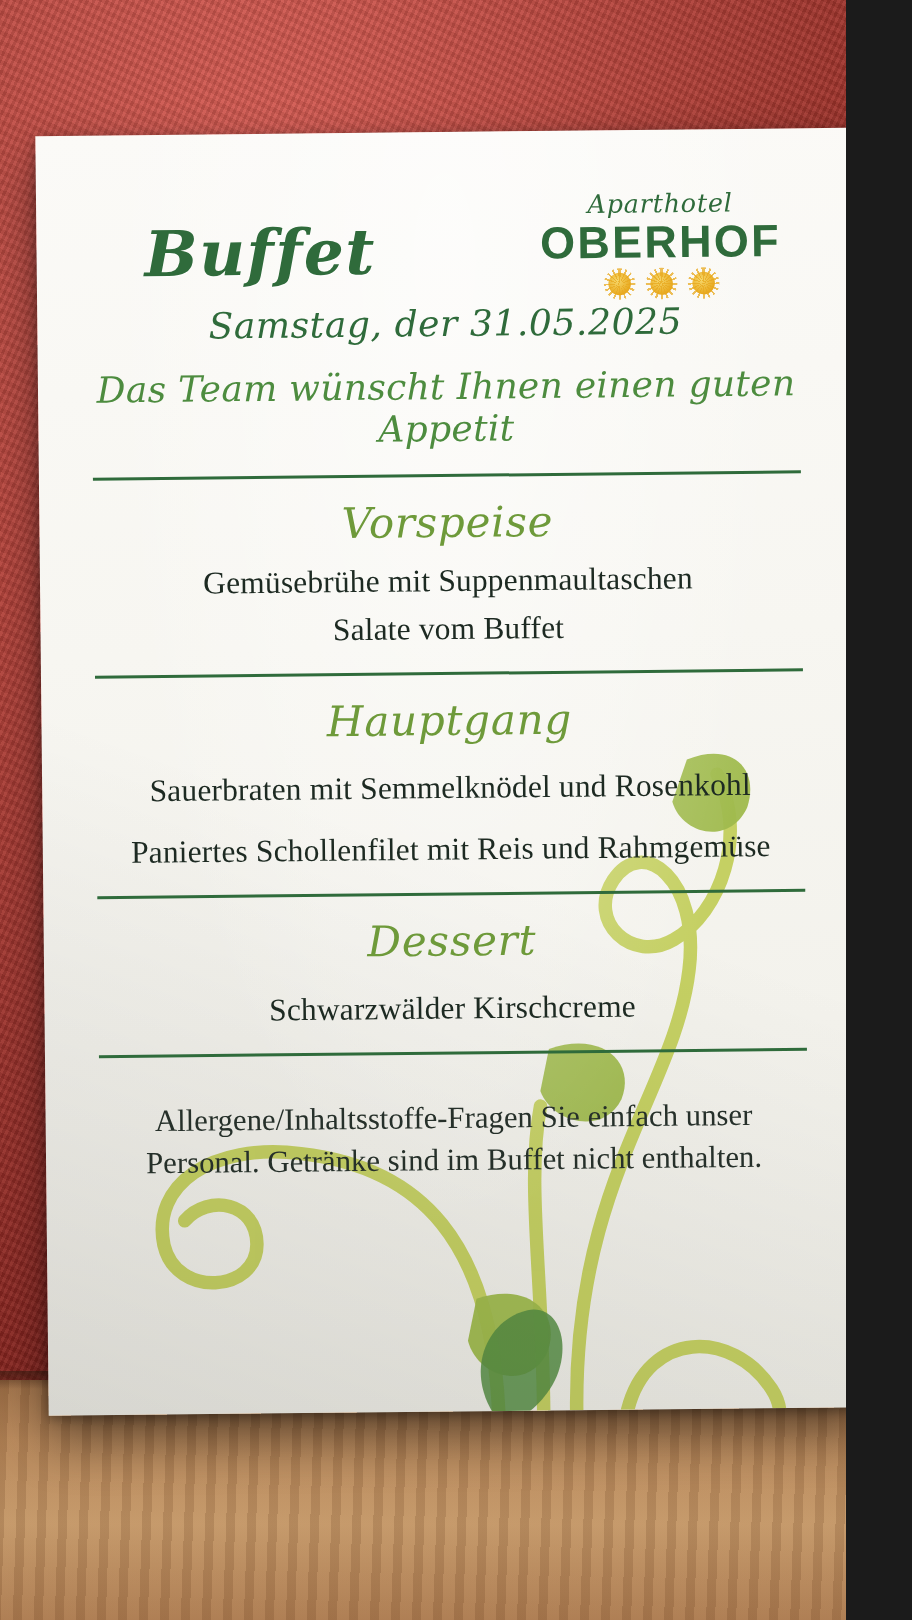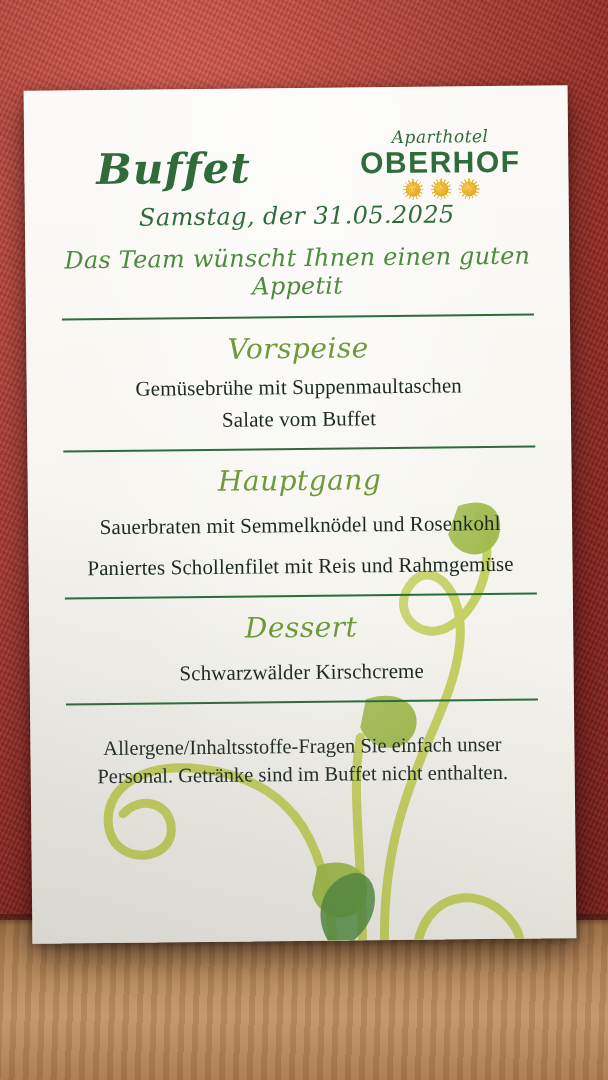--- a/index.html
+++ b/index.html
@@ -11,21 +11,21 @@
     width: 608px;
     height: 1080px;
     overflow: hidden;
     font-family: "Liberation Serif", serif;
   }
 
   
   .photo {
     position: absolute;
     inset: 0;
-    width: 608px;
+    width: 564px;
     height: 1080px;
     overflow: hidden;
   }
   .bg-cloth {
     position: absolute;
     left: 0; top: 0;
     width: 608px;
     height: 930px;
     background:
       repeating-linear-gradient(115deg, rgba(0,0,0,0.10) 0 2px, rgba(255,255,255,0.05) 2px 4px),

